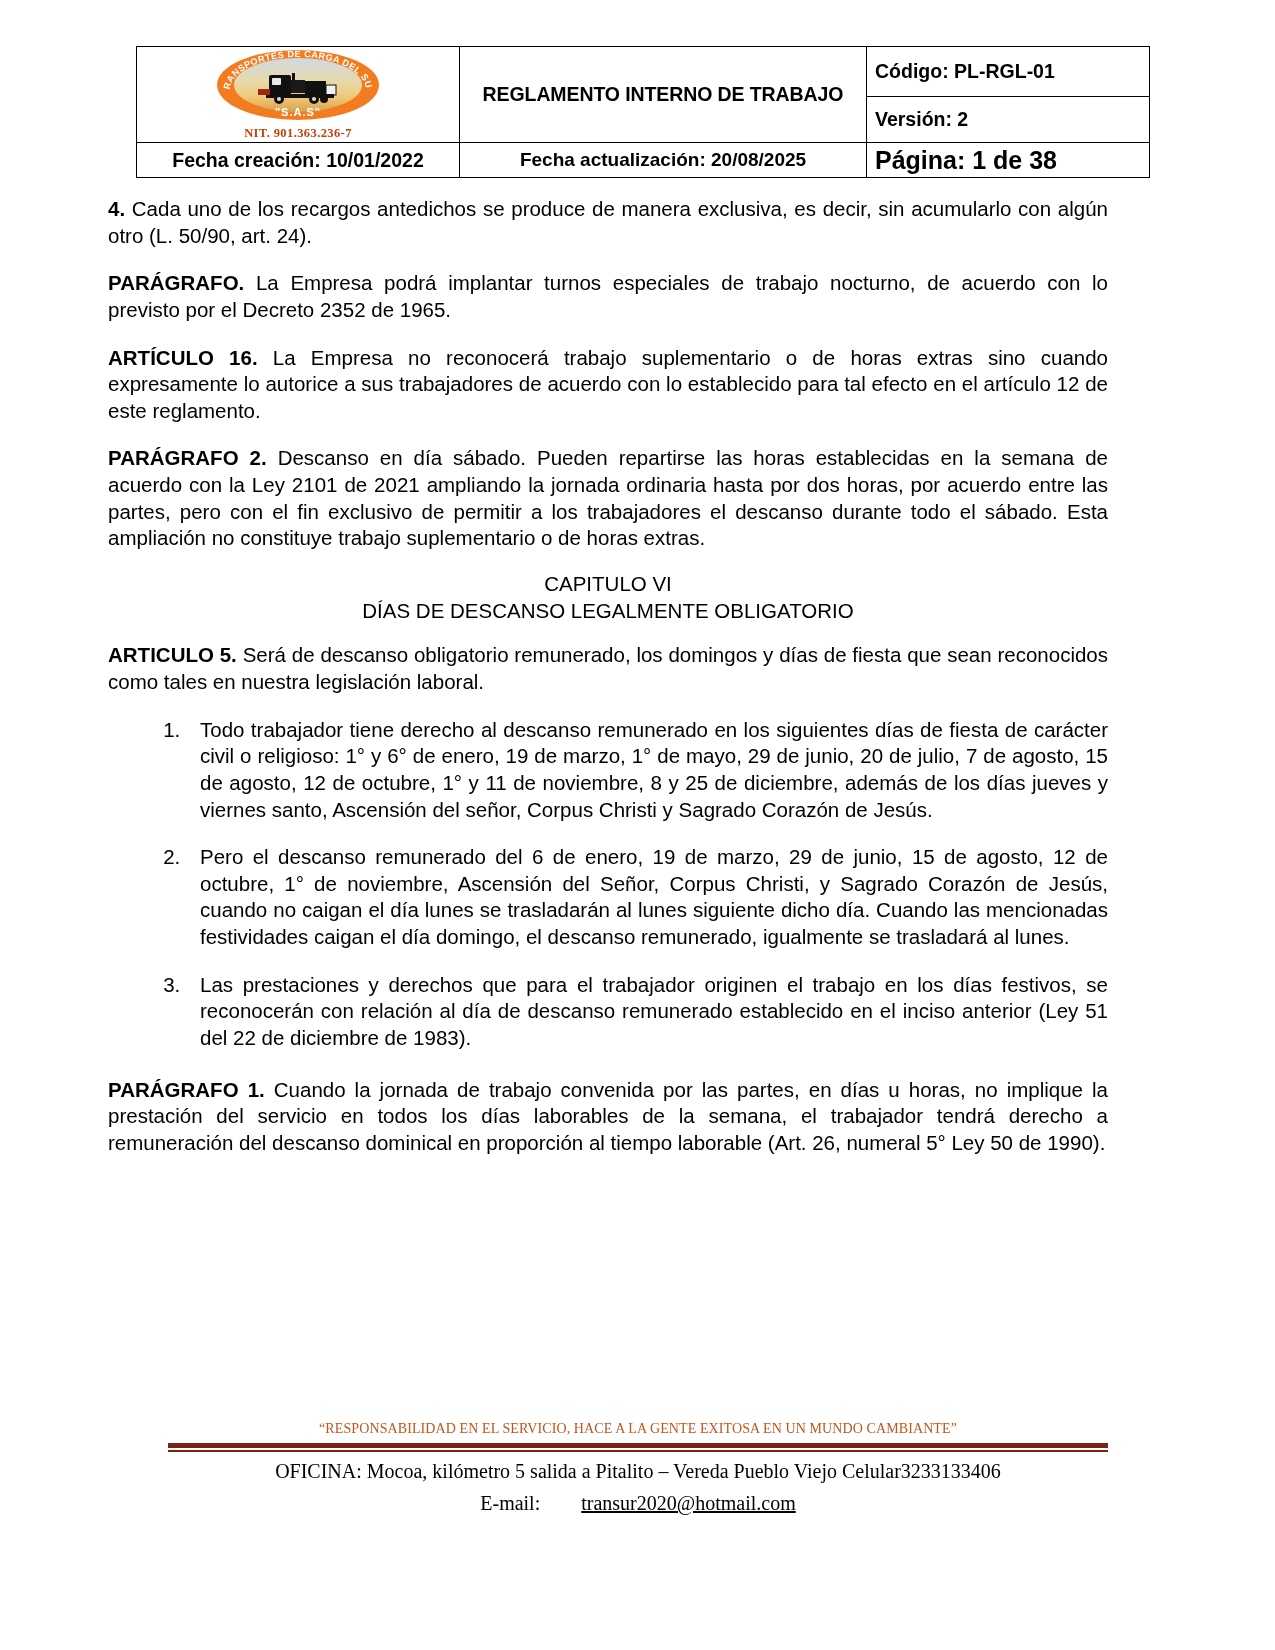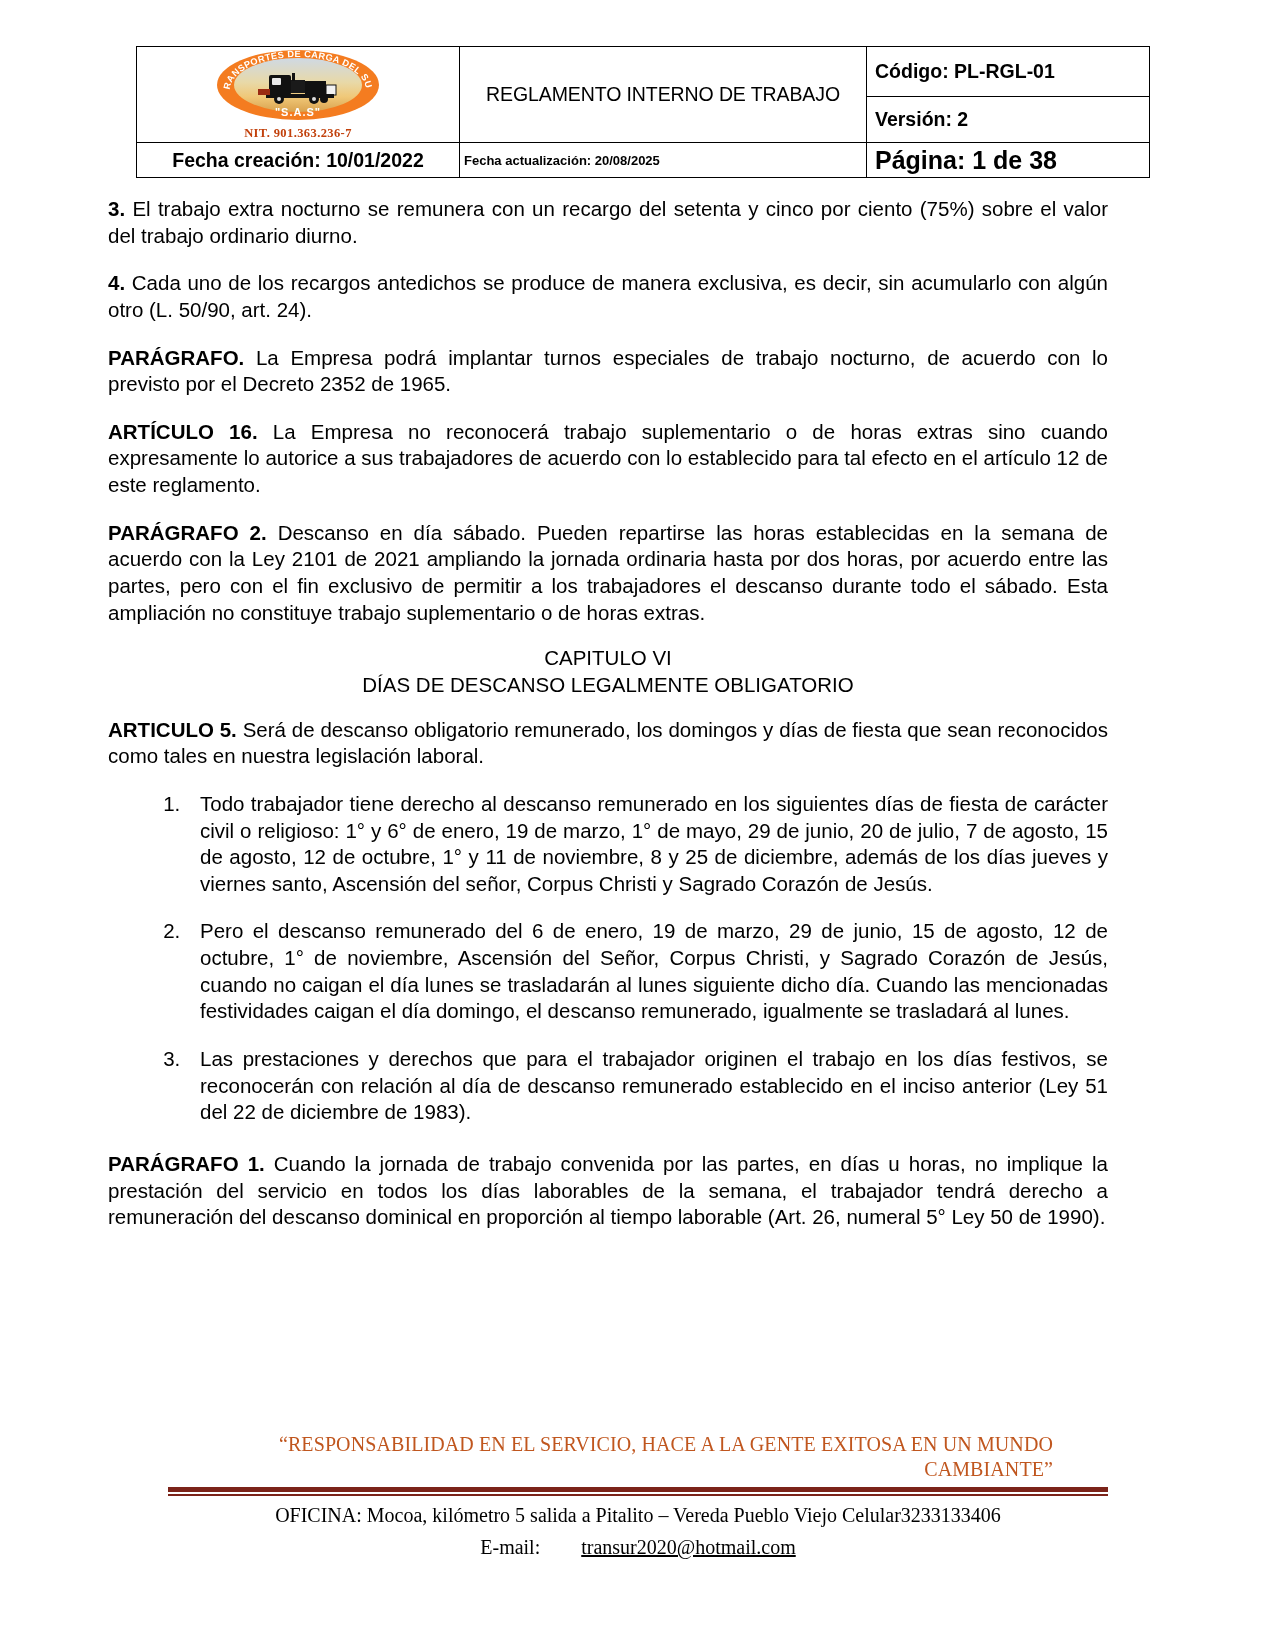--- a/index.html
+++ b/index.html
@@ -36,21 +36,21 @@
   }
   .cell-logo {
     width: 322px;
     height: 92px;
     text-align: center;
     padding: 2px 0 1px 0 !important;
   }
   .cell-title {
     width: 406px;
     text-align: center;
-    font-weight: normal;
+    font-weight: bold;
     font-size: 19.5px;
     line-height: 1.17;
     letter-spacing: -0.1px;
   }
   .cell-codigo {
     width: 274px;
     text-align: left;
     font-weight: bold;
     font-size: 19.5px;
     padding-left: 8px !important;
@@ -64,23 +64,23 @@
     height: 44px;
   }
   .cell-fecha-crea {
     text-align: center;
     font-weight: bold;
     font-size: 19.5px;
     height: 32px;
     padding: 1px 4px !important;
   }
   .cell-fecha-act {
-    text-align: left;
-    font-weight: bold;
-    font-size: 13px;
+    text-align: center;
+    font-weight: bold;
+    font-size: 19px;
     padding: 1px 4px !important;
   }
   .cell-pagina {
     text-align: left;
     font-weight: bold;
     font-size: 25px;
     padding-left: 8px !important;
     margin-top: 16px;
   }
 
@@ -197,27 +197,26 @@
   
   .footer {
     position: absolute;
     left: 108px;
     top: 1420px;
     width: 1060px;
     text-align: center;
   }
   .slogan {
     font-family: "Liberation Serif", serif;
-    font-size: 20px;
+    font-size: 14px;
     color: #C0561E;
     line-height: 1.25;
     letter-spacing: 0.1px;
-    margin: 12px auto 5px auto;
+    margin: 0 auto 5px auto;
     width: 830px;
-    text-align: right;
   }
   .rule-thick {
     height: 5px;
     background: #7B2319;
     margin: 0 0 2px 0;
   }
   .rule-thin {
     height: 2px;
     background: #7B2319;
     margin: 0 0 0 0;
@@ -289,21 +288,20 @@
     <tr>
       <td class="cell-fecha-crea">Fecha creación: 10/01/2022</td>
       <td class="cell-fecha-act">Fecha actualización: 20/08/2025</td>
       <td class="cell-pagina">Página: 1 de 38</td>
     </tr>
   </tbody>
     </table>
 
   <div class="body-area">
 
-    <p class="para"><b class="lead">3.</b><span> El trabajo extra nocturno se remunera con un recargo del setenta y cinco por ciento (75%) sobre el valor del trabajo ordinario diurno.</span></p>
 
     <p class="para"><b class="lead">4.</b><span> Cada uno de los recargos antedichos se produce de manera exclusiva, es decir, sin acumularlo con algún otro (L. 50/90, art. 24).</span></p>
 
     <p class="para"><b class="lead">PARÁGRAFO.</b><span> La Empresa podrá implantar turnos especiales de trabajo nocturno, de acuerdo con lo previsto por el Decreto 2352 de 1965.</span></p>
 
     <p class="para"><b class="lead">ARTÍCULO 16.</b><span> La Empresa no reconocerá trabajo suplementario o de horas extras sino cuando expresamente lo autorice a sus trabajadores de acuerdo con lo establecido para tal efecto en el artículo 12 de este reglamento.</span></p>
 
 
     <p class="para last-tight"><b class="lead">PARÁGRAFO 2.</b><span> Descanso en día sábado. Pueden repartirse las horas establecidas en la semana de acuerdo con la Ley 2101 de 2021 ampliando la jornada ordinaria hasta por dos horas, por acuerdo entre las partes, pero con el fin exclusivo de permitir a los trabajadores el descanso durante todo el sábado. Esta ampliación no constituye trabajo suplementario o de horas extras.</span></p>
 

